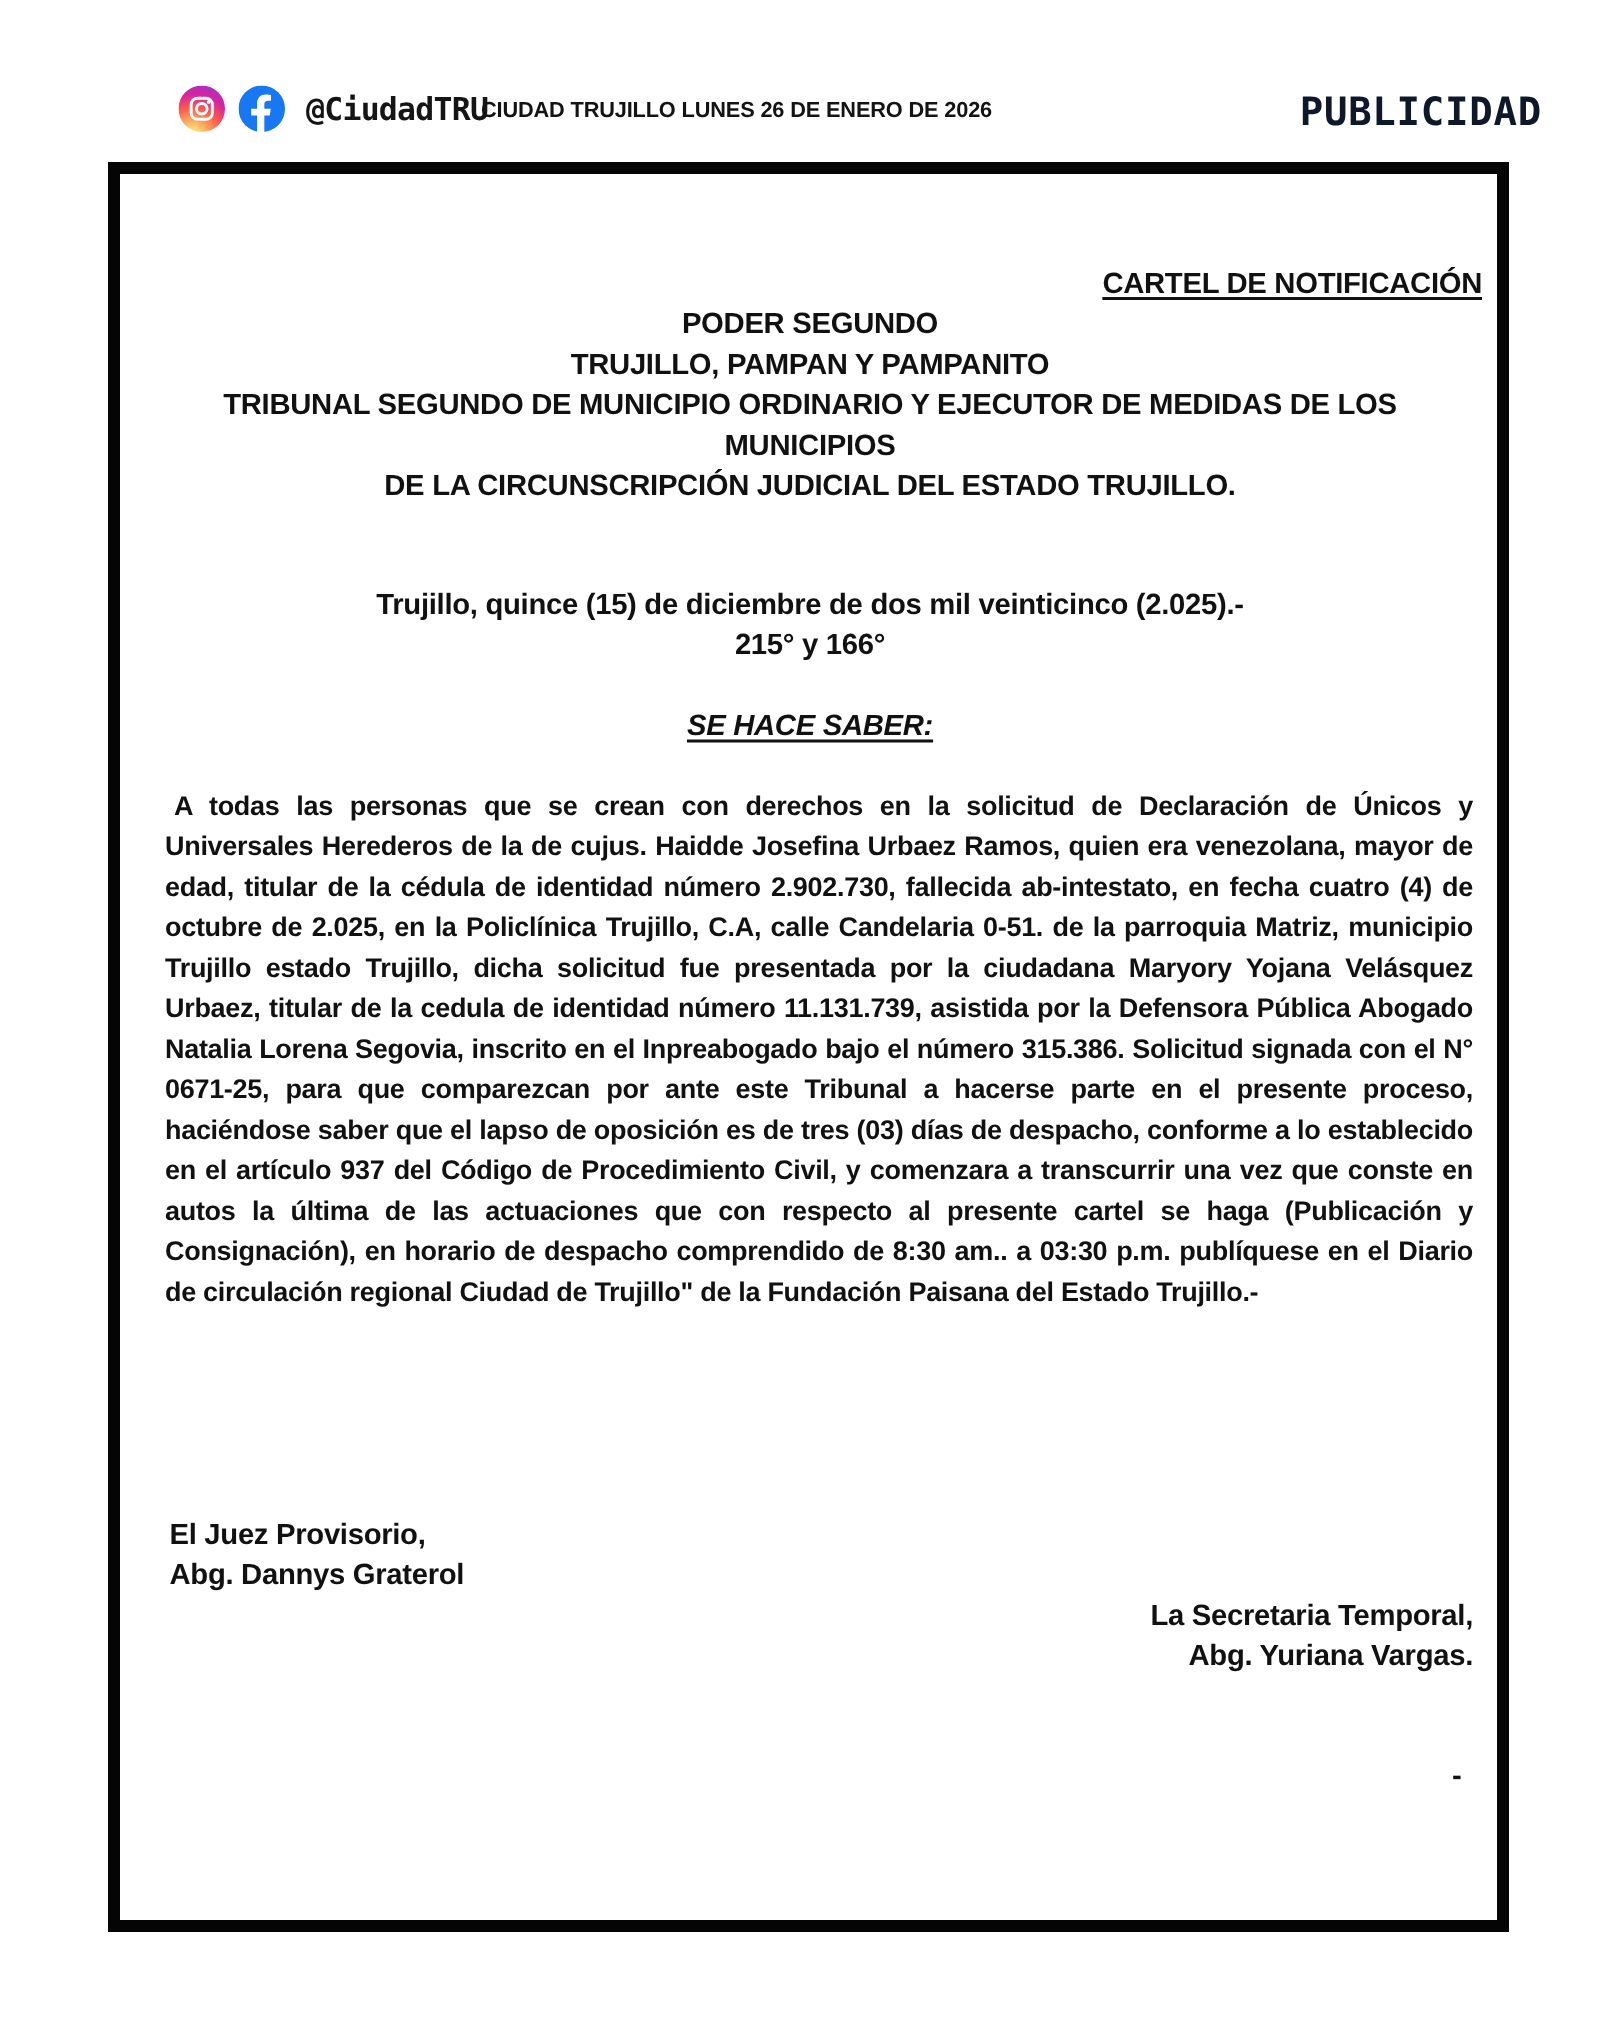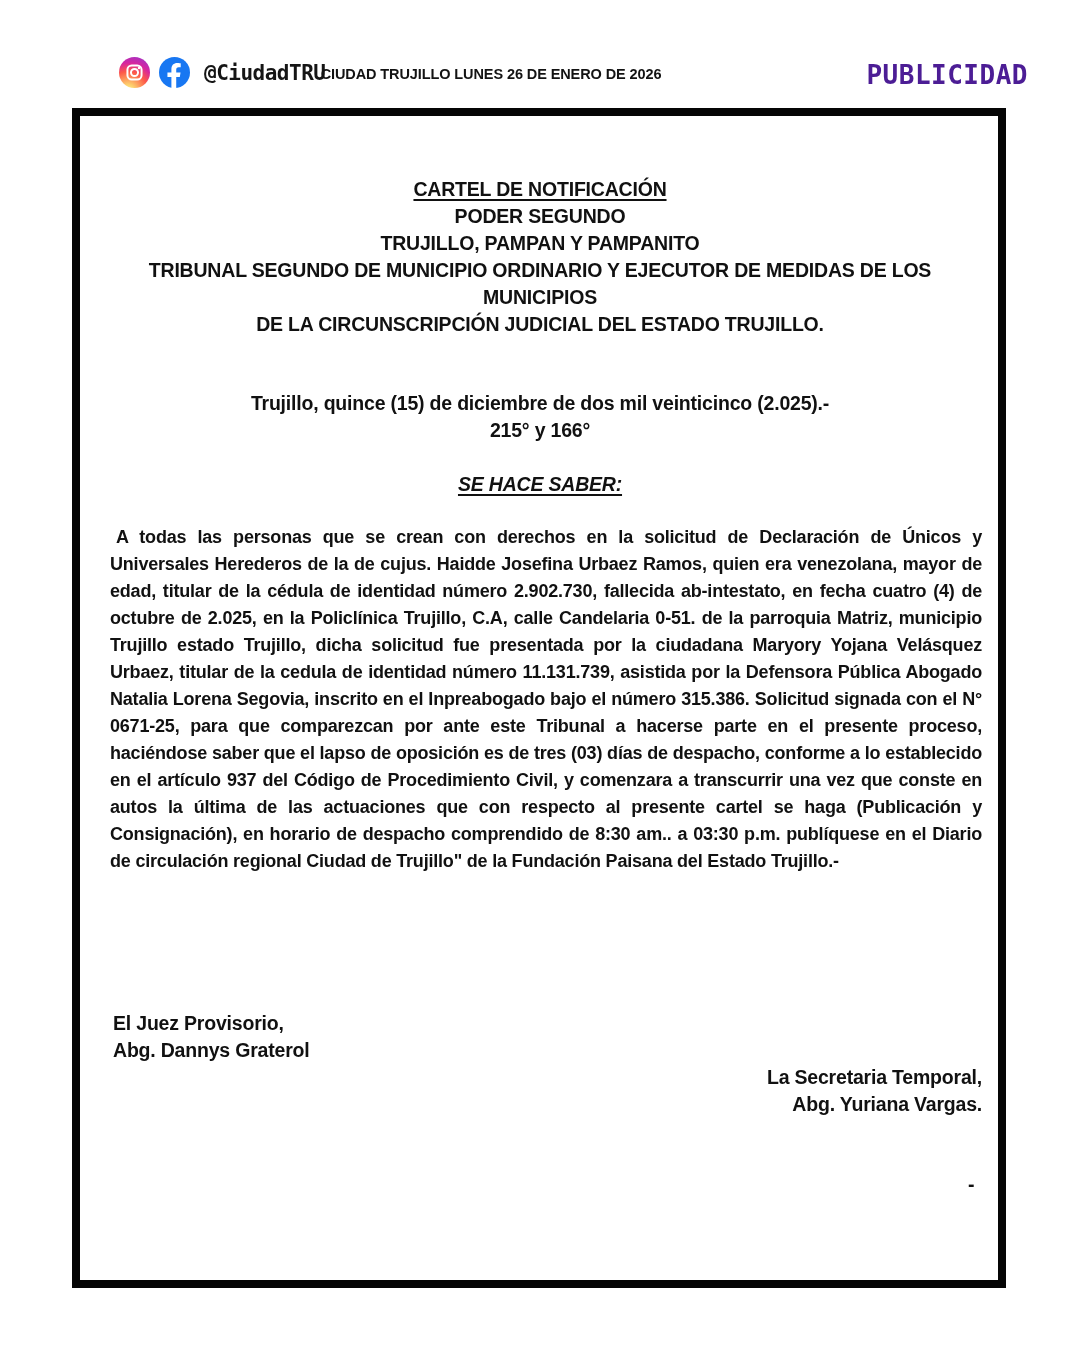--- a/index.html
+++ b/index.html
@@ -48,20 +48,21 @@
   .doc-text { font-weight: 700; font-size: 19.5px; line-height: 27px; letter-spacing: -0.2px; }
 
   .title-block {
     position: absolute; left: 92px; top: 176px; width: 896px;
     text-align: center;
   }
   .underlined {
     text-decoration: underline;
     text-decoration-thickness: 2px;
     text-underline-offset: 3px;
+    text-align: right;
   }
   .date-block {
     position: absolute; left: 92px; top: 390px; width: 896px;
     text-align: center;
   }
   .subheading {
     position: absolute; left: 92px; top: 471px; width: 896px;
     text-align: center;
     font-style: italic;
   }
@@ -110,21 +111,21 @@
       </span>
       <span>
         <svg viewBox="0 0 36 36">
           <circle cx="18" cy="18" r="18" fill="#1877f2"></circle>
           <path fill="#ffffff" d="M24.2 23.2l0.8-5.2h-5v-3.4c0-1.4 0.7-2.8 2.9-2.8h2.3V7.4s-2.1-0.4-4-0.4c-4.1 0-6.8 2.5-6.8 7v4h-4.6v5.2h4.6V36c0.9 0.1 1.9 0.1 2.8 0.1 1 0 1.9 0 2.8-0.1V23.2h4.2z"></path>
         </svg>
       </span>
       <span class="handle">@CiudadTRU</span>
     </div>
     <div class="edition">CIUDAD TRUJILLO LUNES 26 DE ENERO DE 2026</div>
-    <div class="publicidad" style="color: #4c1d95;">PUBLICIDAD</div>
+    <div class="publicidad" style="color: #0f172a;">PUBLICIDAD</div>
   </div>
 
   <div class="doc-box"></div>
 
   <div class="title-block doc-text">
     <div class="underlined">CARTEL DE NOTIFICACIÓN</div>
     <div>PODER SEGUNDO</div>
     <div>TRUJILLO, PAMPAN Y PAMPANITO</div>
     <div>TRIBUNAL SEGUNDO DE MUNICIPIO ORDINARIO Y EJECUTOR DE MEDIDAS DE LOS MUNICIPIOS</div>
     <div>DE LA CIRCUNSCRIPCIÓN JUDICIAL DEL ESTADO TRUJILLO.</div>

